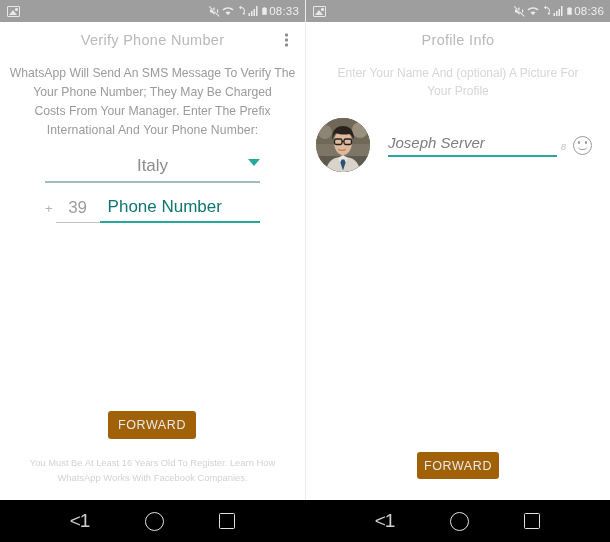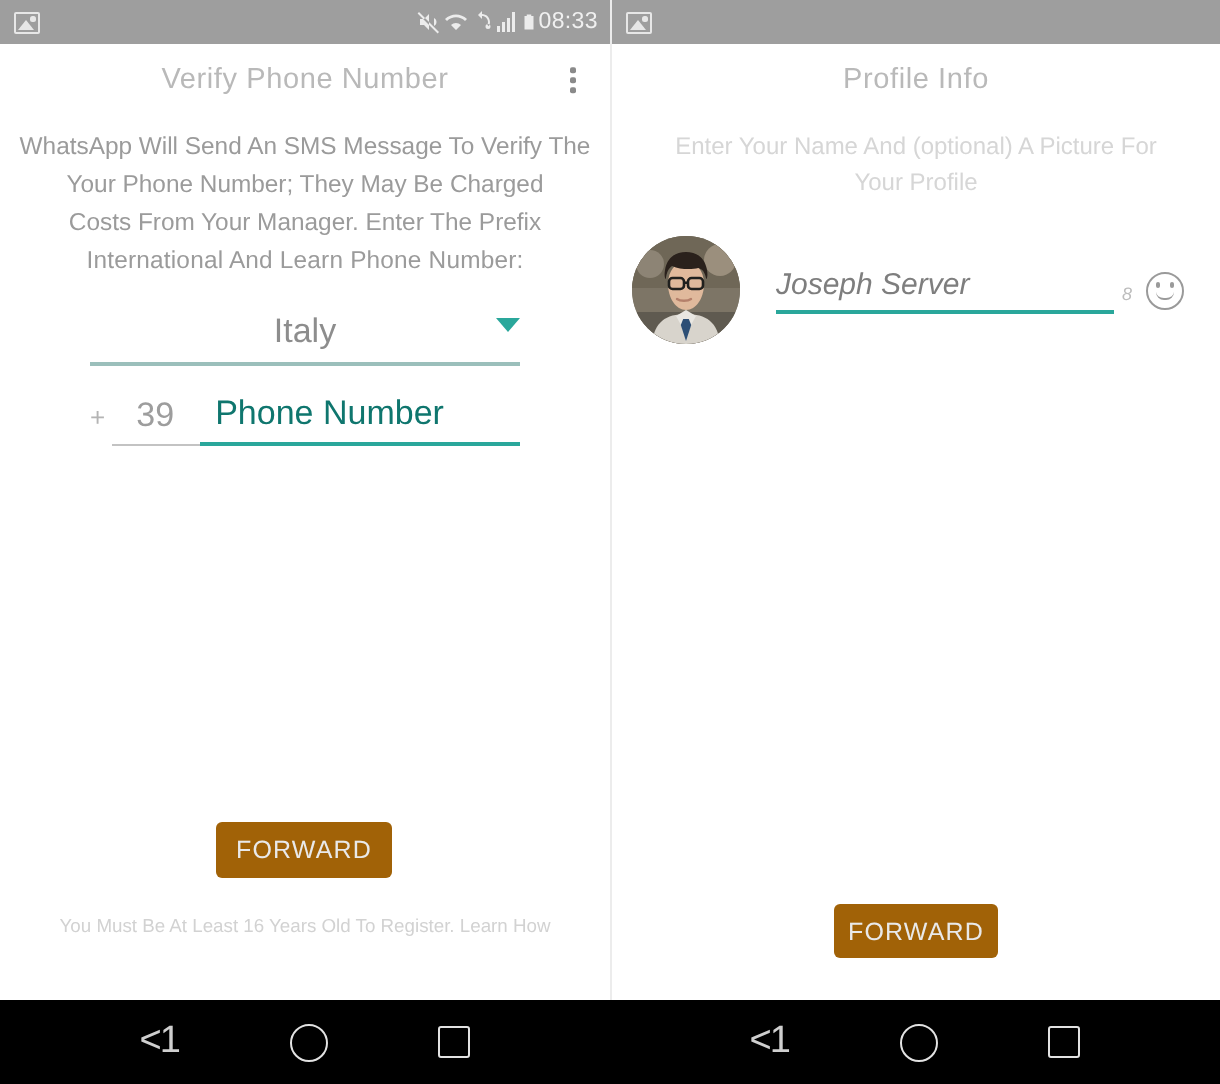--- a/index.html
+++ b/index.html
@@ -182,46 +182,65 @@
             <i></i>
             <i></i>
             <i></i>
           </span>
       </div>
 
       <div class="desc">
         <span class="l">WhatsApp Will Send An SMS Message To Verify The</span>
         <span class="l">Your Phone Number; They May Be Charged</span>
         <span class="l">Costs From Your Manager. Enter The Prefix</span>
-        <span class="l ind">International And Learn Phone Number:</span>
+        <span class="l ind">International And Your Phone Number:</span>
       </div>
 
       <div class="country-row">
         <span class="country-name">Italy</span>
         <span class="caret"></span>
       </div>
 
       <div class="phone-row">
         <span class="plus">+</span>
         <span class="prefix">39</span>
         <span class="phone-ph">Phone Number</span>
       </div>
 
       <button class="fwd fwd-left">FORWARD</button>
 
       <div class="footer">
         <span>You Must Be At Least 16 Years Old To Register. Learn How</span>
+        <span>WhatsApp Works With Facebook Companies.</span>
       </div>
     </div>
 
     <div class="panel right">
 
       <div class="statusbar">
         <div class="sb-left">
           <span class="sb-photo-icon"></span>
+        </div>
+        <div class="sb-right">
+          <svg class="ico" width="13" height="12" viewBox="0 0 24 24">
+              <path d="M3 9v6h4l5 5V4L7 9H3zm16.5 3c0-1.8-1-3.3-2.5-4v8c1.5-.7 2.5-2.2 2.5-4zM2 2l20 20-1.4 1.4L.6 3.4 2 2z"></path>
+            </svg>
+          <svg class="ico" width="14" height="12" viewBox="0 0 24 24">
+              <path d="M1 9l2 2c5-5 13-5 18 0l2-2C16.9 2.9 7.1 2.9 1 9zm11 11l5-5c-2.8-2.8-7.2-2.8-10 0l5 5z"></path>
+            </svg>
+          <svg class="ico" width="12" height="12" viewBox="0 0 24 24">
+              <path d="M12 4V1L8 5l4 4V6c3.3 0 6 2.7 6 6 0 1-.3 2-.7 2.8l1.5 1.5C19.5 15 20 13.6 20 12c0-4.4-3.6-8-8-8zm6 15a2.5 2.5 0 110-5 2.5 2.5 0 010 5z"></path>
+            </svg>
+          <svg class="ico" width="13" height="12" viewBox="0 0 24 24">
+              <path d="M2 22h3v-6H2v6zm5 0h3V12H7v10zm5 0h3V8h-3v14zm5 0h3V2h-3v20z"></path>
+            </svg>
+          <svg class="ico" width="9" height="12" viewBox="0 0 24 24">
+              <path d="M9 2v2H6v18h12V4h-3V2H9z"></path>
+            </svg>
+          <span class="sb-time">08:36</span>
         </div>
       </div>
 
       <div class="titlebar">
         <span class="title-text">Profile Info</span>
       </div>
 
       <div class="desc-r">
         <span>Enter Your Name And (optional) A Picture For</span>
         <span>Your Profile</span>

